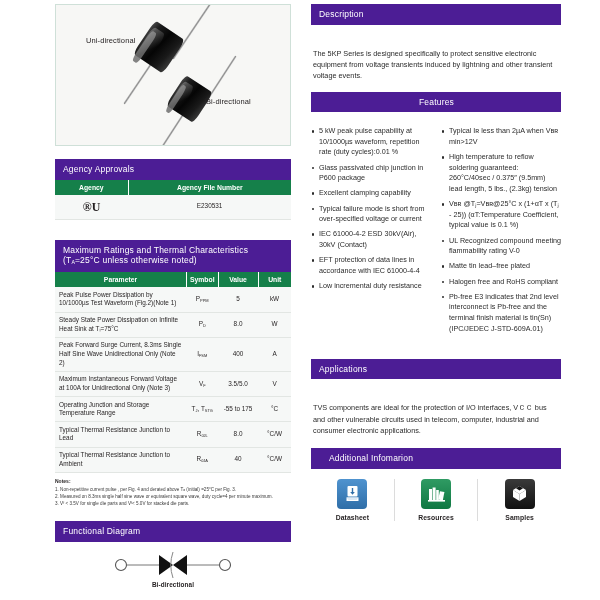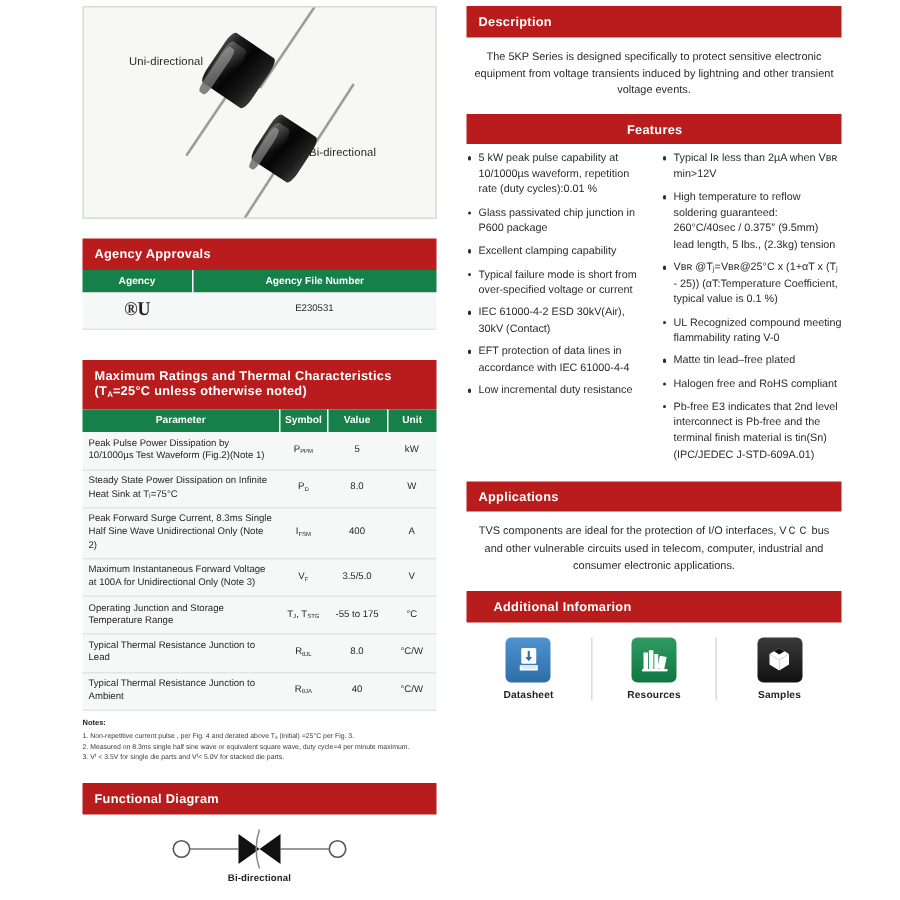--- a/index.html
+++ b/index.html
@@ -21,23 +21,23 @@
     display: flex;
     padding: 4px 10px 0 55px;
     box-sizing: border-box;
     gap: 20px;
   }
   .col-left { width: 236px; flex: none; }
   .col-right { width: 250px; flex: none; }
 
   
   .sec-head {
-    background: #b91c1c;
+    background: #4c1d95;
     color: #ffffff;
-    font-weight: bold;
+    font-weight: normal;
     font-size: 8.5px;
     letter-spacing: .2px;
     padding: 5px 7px 5px 8px;
     line-height: 1.25;
   }
   .sec-head.tall { padding: 5px 7px 6px 8px; }
   .sec-head .sub { display:block; font-size:8.5px; }
   sub, .sb {
     font-size: .62em;
     vertical-align: -0.28em;
@@ -131,28 +131,27 @@
     position:absolute; left:0; right:0;
     text-align:center;
     font-size:6.4px; font-weight:bold;
     letter-spacing:.1px;
   }
 
   
   .body-text {
     font-size: 7.3px;
     line-height: 1.55;
-    padding: 7px 2px 4px 2px;
+    padding: 23px 2px 4px 2px;
     color: #2b2b2b;
-    text-align: center;
   }
   .feat-cols {
     display: flex;
     gap: 10px;
-    padding: 4px 0 4px 0;
+    padding: 14px 0 4px 0;
   }
   .feat-col { width: 120px; flex:none; }
   ul.feat {
     margin: 0; padding: 0; list-style: none;
   }
   ul.feat li {
     position: relative;
     padding-left: 8px;
     font-size: 7.2px;
     line-height: 1.48;
@@ -366,21 +365,21 @@
           <li>High temperature to reflow soldering guaranteed: 260°C/40sec / 0.375″ (9.5mm) lead length, 5 lbs., (2.3kg) tension</li>
           <li>Vʙʀ @Tⱼ=Vʙʀ@25°C x (1+αT x (Tⱼ - 25)) (αT:Temperature Coefficient, typical value is 0.1 %)</li>
           <li>UL Recognized compound meeting flammability rating V-0</li>
           <li>Matte tin lead–free plated</li>
           <li>Halogen free and RoHS compliant</li>
           <li>Pb-free E3 indicates that 2nd level interconnect is Pb-free and the terminal finish material is tin(Sn) (IPC/JEDEC J-STD-609A.01)</li>
         </ul>
       </div>
     </div>
 
-    <div class="sec-head" style="margin-top:4px;">Applications</div>
+    <div class="sec-head" style="margin-top:16px;">Applications</div>
     <div class="body-text">TVS components are ideal for the protection of I/O interfaces, VＣＣ bus and other vulnerable circuits used in telecom, computer, industrial and consumer electronic applications.</div>
 
     <div class="sec-head" style="margin-top:8px;padding-left:18px;">Additional Infomarion</div>
     <div class="addl">
 
       <div class="addl-item">
         <div class="addl-icon ic-datasheet">
           <div class="ic-glyph">
             <svg width="17" height="18" viewBox="0 0 17 18">
               <rect x="3.5" y="1" width="10" height="10.5" rx="1" fill="#ffffff"></rect>

